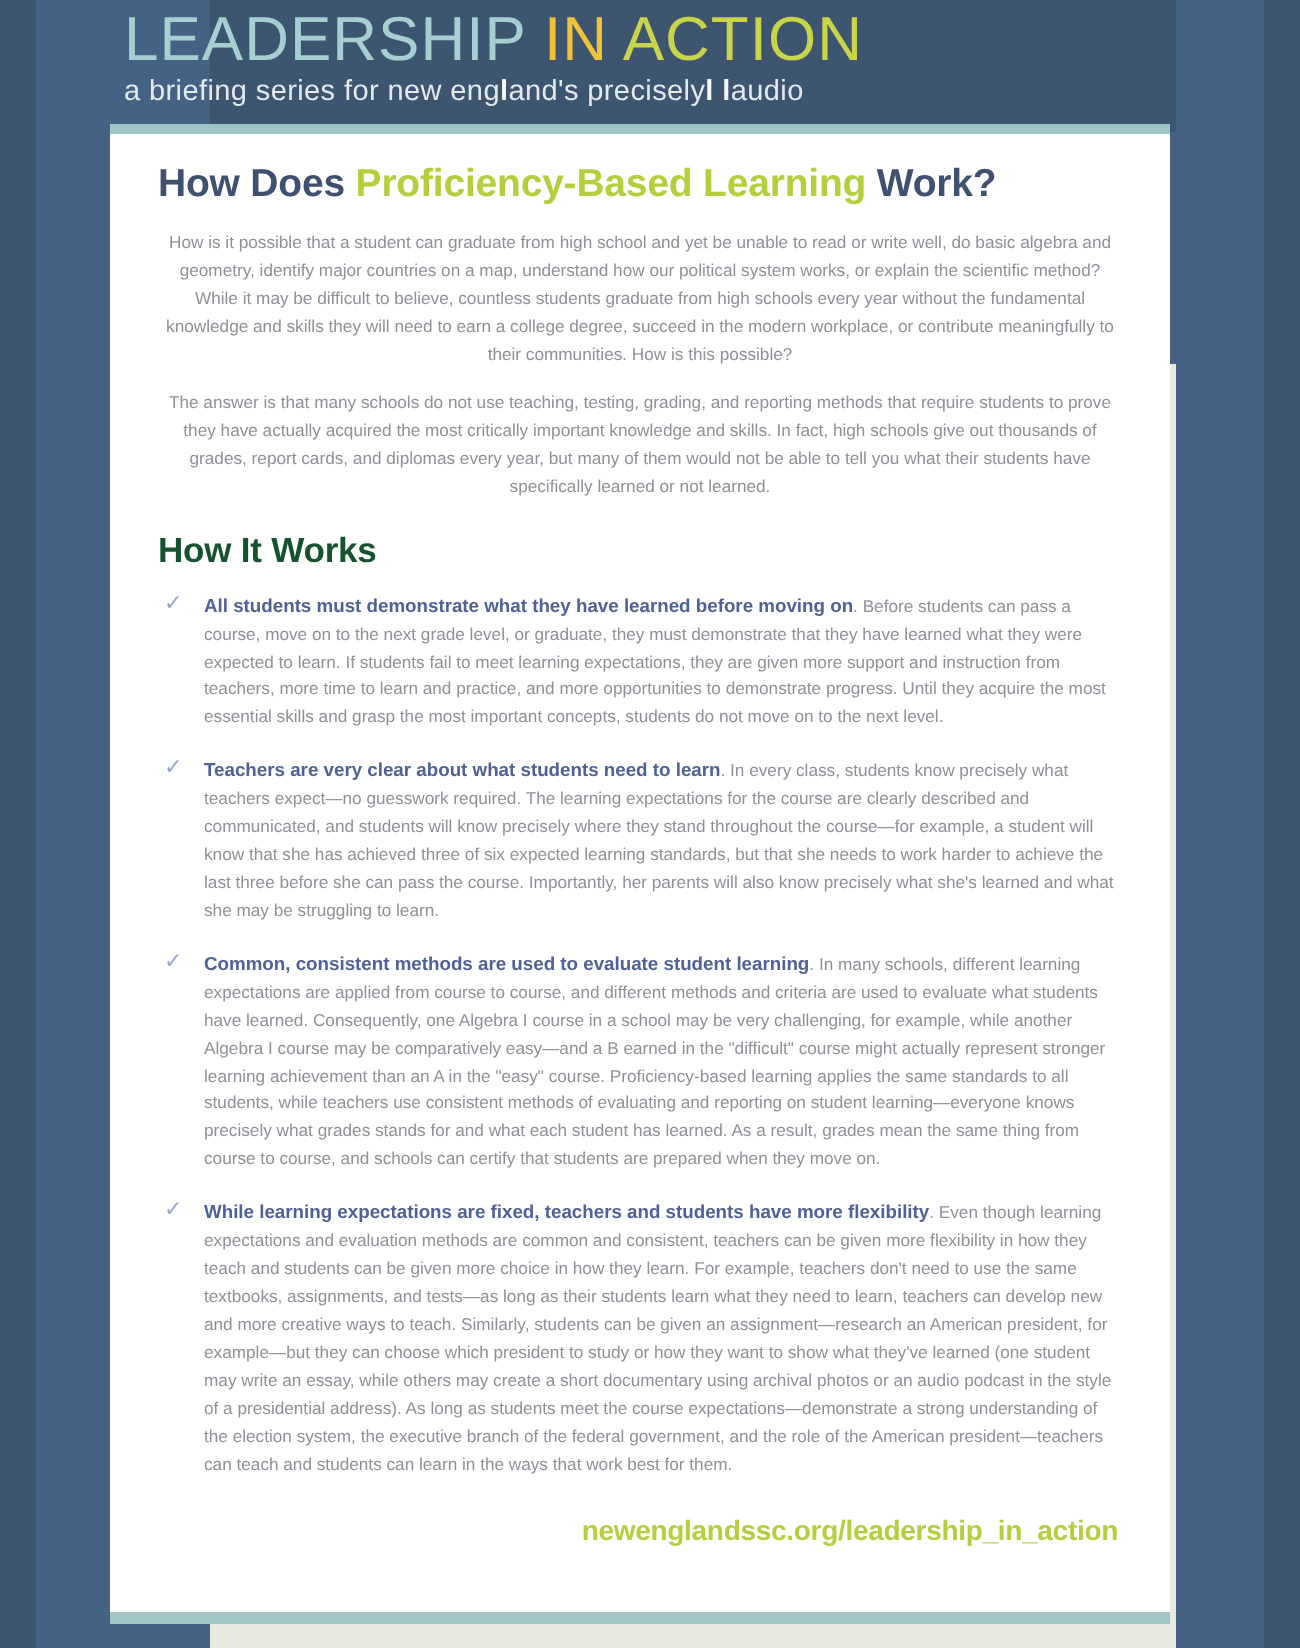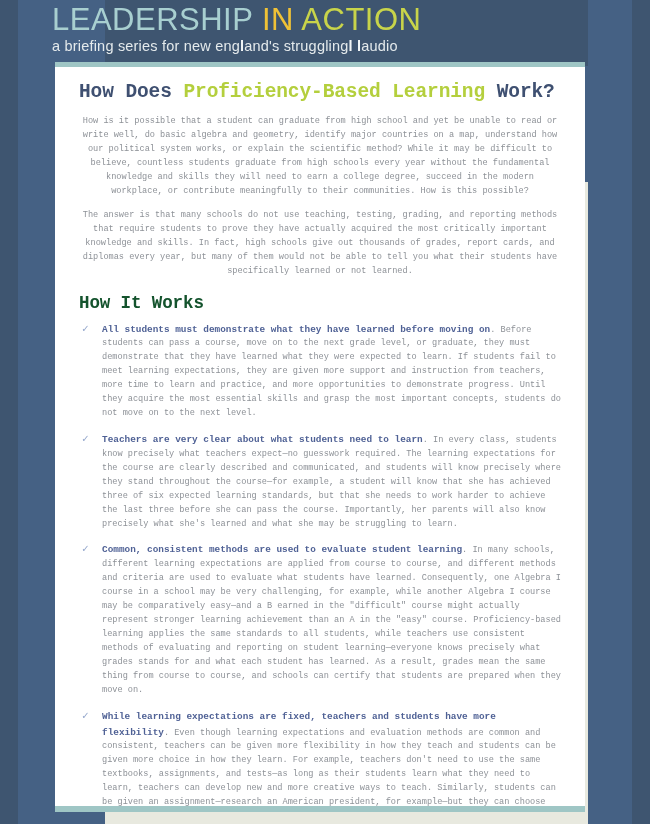--- a/index.html
+++ b/index.html
@@ -61,21 +61,21 @@
   .bg-cream-left {
     position: absolute;
     left: 0; top: 182px;
     width: 105px; height: 642px;
     background: #e8e9df;
   }
 
   
   .masthead {
     position: absolute;
-    left: 52px; top: 4px;
+    left: 62px; top: 4px;
     width: 560px;
     z-index: 6;
   }
   .masthead-title {
     font-size: 31px;
     letter-spacing: 0.5px;
     line-height: 1.06;
     font-weight: 400;
     white-space: nowrap;
   }
@@ -101,21 +101,20 @@
   }
   .sheet {
     position: absolute;
     left: 55px; top: 67px;
     width: 530px; height: 739px;
     background: #ffffff;
     z-index: 5;
     box-sizing: border-box;
     padding: 14px 24px 0 24px;
     overflow: hidden;
-    font-family: Liberation Mono, monospace;
   }
   .sheet-botbar {
     position: absolute;
     left: 55px; top: 806px;
     width: 530px; height: 6px;
     background: #9fc6c5;
     z-index: 5;
   }
 
   
@@ -190,21 +189,21 @@
 <div class="bg-band-mid"></div>
 <div class="bg-band-cream"></div>
 <div class="bg-cream-left"></div>
 <div class="bg-stripe-left-mid"></div>
 <div class="bg-stripe-left-dark"></div>
 <div class="bg-stripe-right-mid"></div>
 <div class="bg-stripe-right-dark"></div>
 
 <div class="masthead">
   <div class="masthead-title"><span class="mt-a">LEADERSHIP </span><span class="mt-b">IN </span><span class="mt-c">ACTION</span></div>
-  <div class="masthead-sub"><span>a briefing series for new eng</span><b>l</b><span>and's struggling</span><b>l l</b><span>audio</span></div>
+  <div class="masthead-sub"><span>a briefing series for new eng</span><b>l</b><span>and's precisely</span><b>l l</b><span>audio</span></div>
 </div>
 
 <div class="sheet-topbar"></div>
 <div class="sheet-botbar"></div>
 
 <div class="sheet">
 
   <h1 class="page-title"><span>How Does </span><span class="accent">Proficiency-Based Learning</span><span> Work?</span></h1>
 
   <p class="body-par">How is it possible that a student can graduate from high school and yet be unable to read or write well, do basic algebra and geometry, identify major countries on a map, understand how our political system works, or explain the scientific method? While it may be difficult to believe, countless students graduate from high schools every year without the fundamental knowledge and skills they will need to earn a college degree, succeed in the modern workplace, or contribute meaningfully to their communities. How is this possible?</p>
@@ -221,14 +220,15 @@
       <span class="tick">✓</span><span class="lead">Teachers are very clear about what students need to learn</span><span>. In every class, students know precisely what teachers expect—no guesswork required. The learning expectations for the course are clearly described and communicated, and students will know precisely where they stand throughout the course—for example, a student will know that she has achieved three of six expected learning standards, but that she needs to work harder to achieve the last three before she can pass the course. Importantly, her parents will also know precisely what she's learned and what she may be struggling to learn.</span>
     </li>
     <li class="check-item">
       <span class="tick">✓</span><span class="lead">Common, consistent methods are used to evaluate student learning</span><span>. In many schools, different learning expectations are applied from course to course, and different methods and criteria are used to evaluate what students have learned. Consequently, one Algebra I course in a school may be very challenging, for example, while another Algebra I course may be comparatively easy—and a B earned in the "difficult" course might actually represent stronger learning achievement than an A in the "easy" course. Proficiency-based learning applies the same standards to all students, while teachers use consistent methods of evaluating and reporting on student learning—everyone knows precisely what grades stands for and what each student has learned. As a result, grades mean the same thing from course to course, and schools can certify that students are prepared when they move on.</span>
     </li>
     <li class="check-item">
       <span class="tick">✓</span><span class="lead">While learning expectations are fixed, teachers and students have more flexibility</span><span>. Even though learning expectations and evaluation methods are common and consistent, teachers can be given more flexibility in how they teach and students can be given more choice in how they learn. For example, teachers don't need to use the same textbooks, assignments, and tests—as long as their students learn what they need to learn, teachers can develop new and more creative ways to teach. Similarly, students can be given an assignment—research an American president, for example—but they can choose which president to study or how they want to show what they've learned (one student may write an essay, while others may create a short documentary using archival photos or an audio podcast in the style of a presidential address). As long as students meet the course expectations—demonstrate a strong understanding of the election system, the executive branch of the federal government, and the role of the American president—teachers can teach and students can learn in the ways that work best for them.</span>
     </li>
   </ul>
 
+  <div class="footer-url">newenglandssc.org/leadership_in_action</div>
 
 </div>
 
 </body></html>

